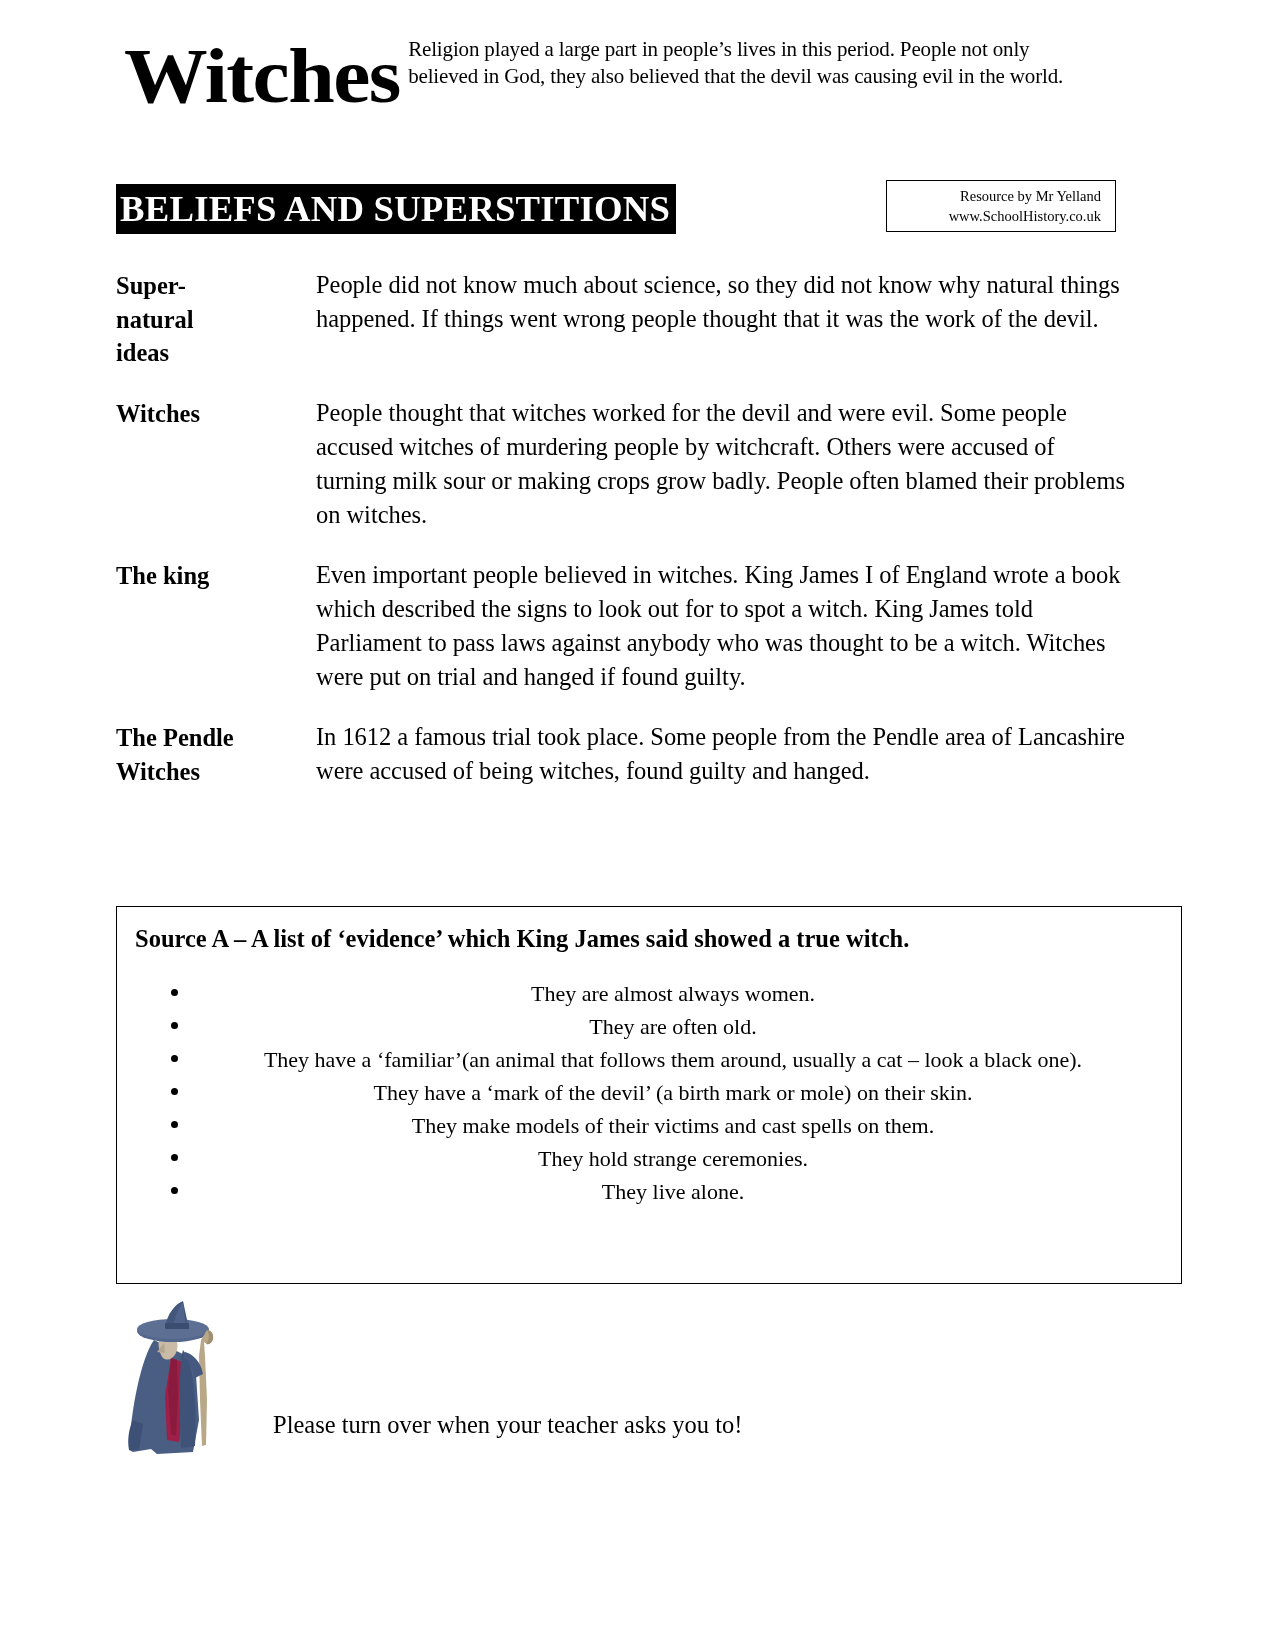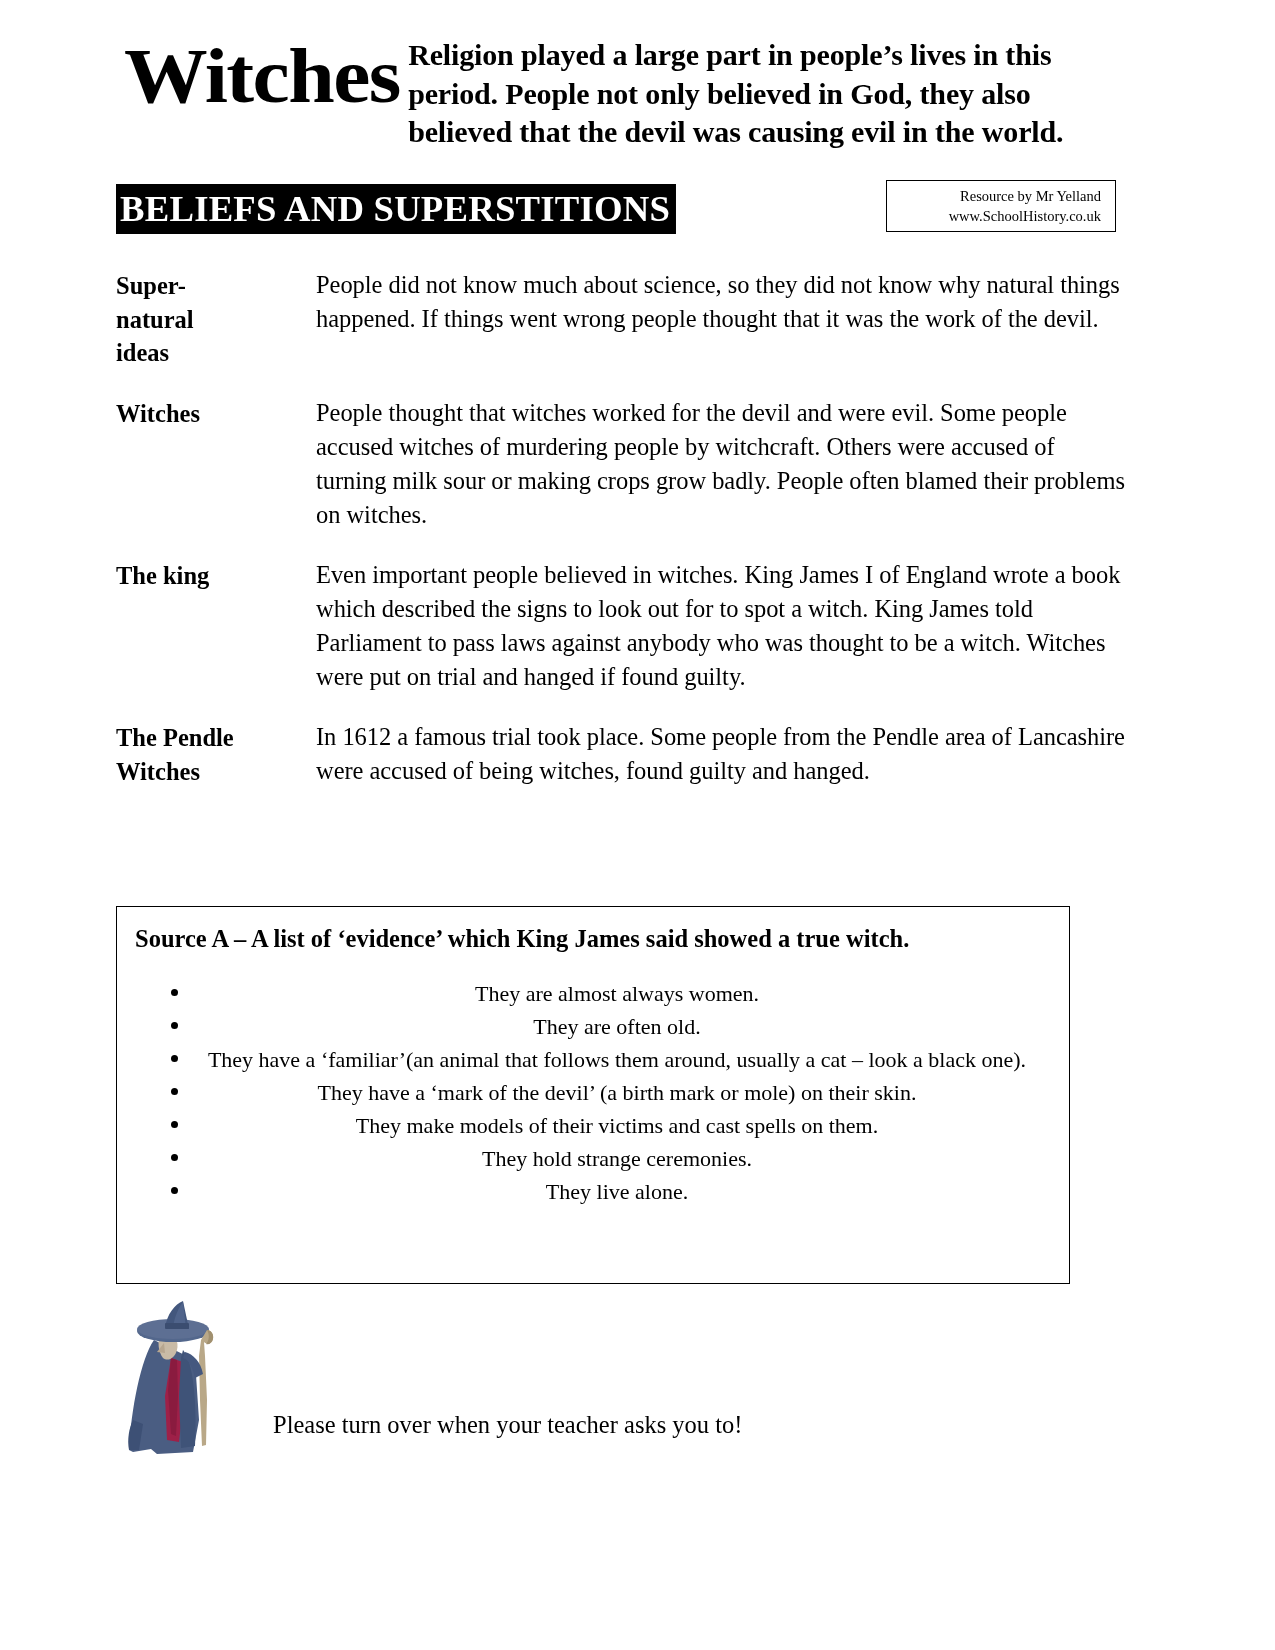--- a/index.html
+++ b/index.html
@@ -37,22 +37,22 @@
     font-size: 79px;
     line-height: 0.95;
     letter-spacing: -1.5px;
     transform: scaleX(1.06);
     transform-origin: left top;
     white-space: nowrap;
     margin-top: 2px;
   }
   .header-blurb {
     margin-left: 24px;
-    font-weight: 700;
-    font-size: 30px;
+    font-weight: 400;
+    font-size: 21px;
     line-height: 1.29;
     width: 690px;
     letter-spacing: -0.15px;
   }
 
   
   .banner-row {
     position: absolute;
     left: 100px;
     top: 180px;
@@ -114,21 +114,21 @@
     font-size: 24.5px;
     line-height: 1.39;
     letter-spacing: -0.05px;
   }
 
   
   .source-box {
     position: absolute;
     left: 100px;
     top: 906px;
-    width: 954px;
+    width: 1066px;
     height: 378px;
     border: 1.5px solid #000000;
     box-sizing: border-box;
   }
   .source-title {
     font-weight: 700;
     font-size: 24.5px;
     line-height: 1.33;
     padding: 16px 30px 0 18px;
   }

